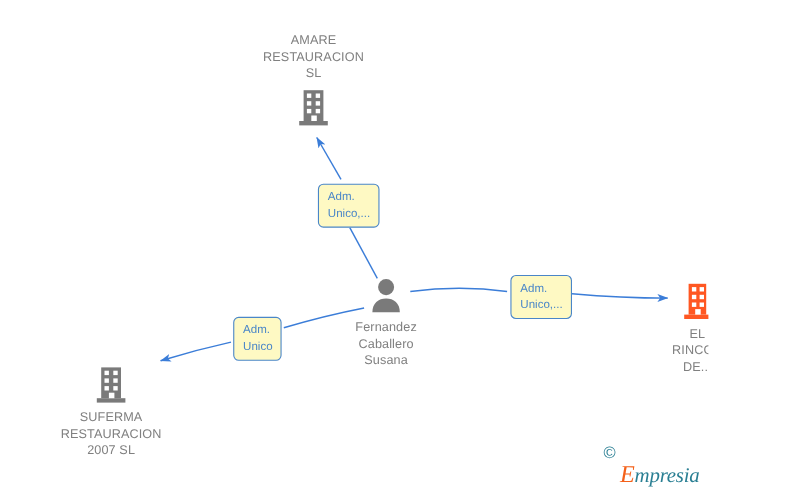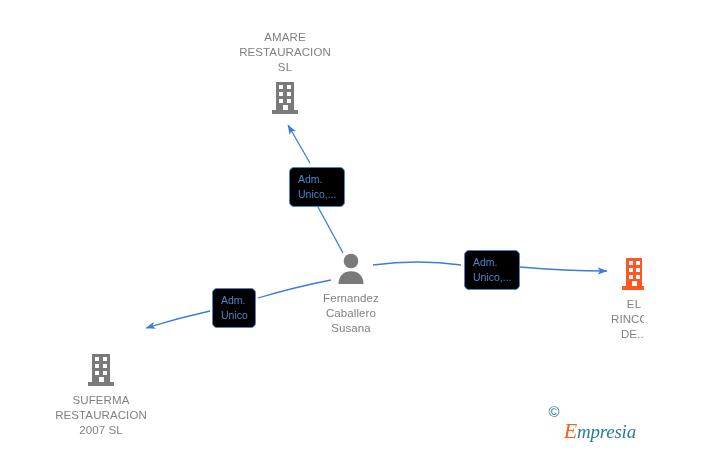--- a/index.html
+++ b/index.html
@@ -51,21 +51,21 @@
     height: 40px;
     display: flex;
     align-items: center;
     justify-content: center;
   }
   .edge-label {
     position: absolute;
     box-sizing: border-box;
     border: 1px solid #4a86c8;
     border-radius: 5px;
-    background: #000000;
+    background: #fef9c3;
     color: #4a86c8;
     font-size: 10.5px;
     line-height: 15px;
     padding: 4px 7px 4px 8px;
     text-align: left;
     white-space: pre-line;
   }
   #watermark {
     position: absolute;
     right: 8px;
@@ -164,21 +164,21 @@
         <rect x="9" y="19" width="4" height="4" fill="#ffffff"></rect>
         <rect x="16" y="19" width="4" height="4" fill="#ffffff"></rect>
         <rect x="12" y="25" width="5" height="5" fill="#ffffff"></rect>
       </svg>
     </div>
     <div class="node-label below">EL
 RINCON
 DE...</div>
   </div>
 
-  <div class="node" style="left:41px; top:350px;">
+  <div class="node" style="left:41px; top:330px;">
     <div class="icon-wrap">
       <svg width="30" height="36" viewBox="0 0 30 36" aria-hidden="true">
         <rect x="6" y="2" width="18" height="28" fill="#7a7a7a"></rect>
         <rect x="2" y="30" width="26" height="4" fill="#7a7a7a"></rect>
         <rect x="9" y="5" width="4" height="4" fill="#ffffff"></rect>
         <rect x="17" y="5" width="4" height="4" fill="#ffffff"></rect>
         <rect x="9" y="12" width="4" height="4" fill="#ffffff"></rect>
         <rect x="17" y="12" width="4" height="4" fill="#ffffff"></rect>
         <rect x="9" y="19" width="4" height="4" fill="#ffffff"></rect>
         <rect x="17" y="19" width="4" height="4" fill="#ffffff"></rect>

